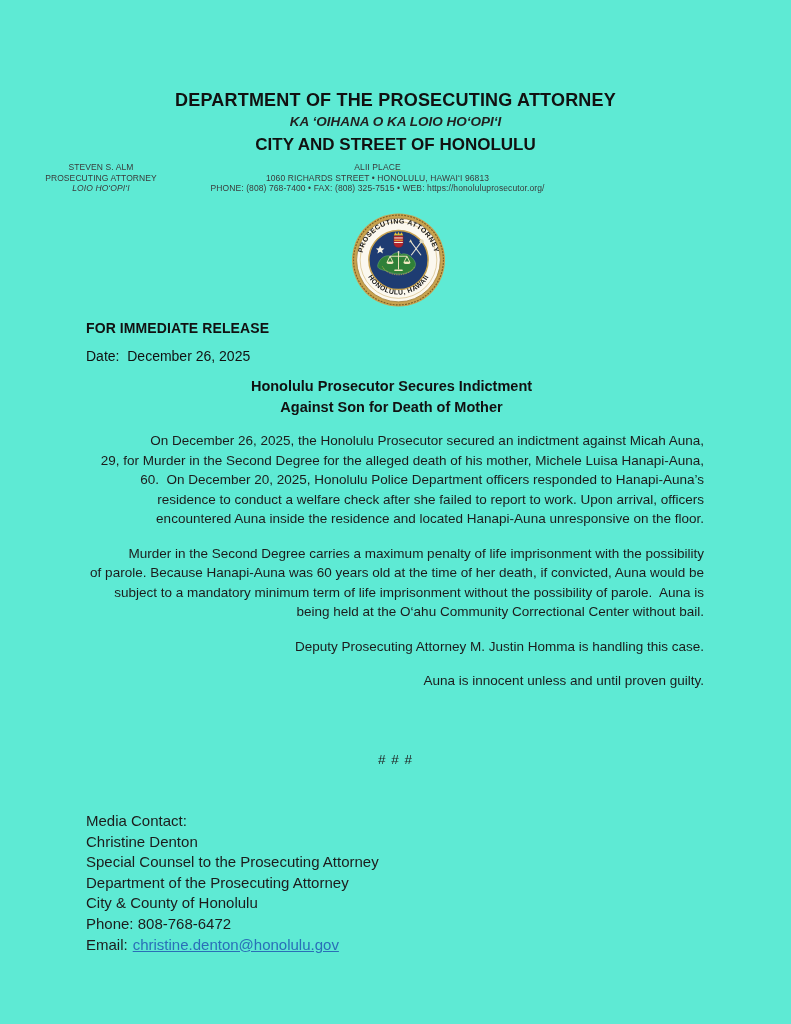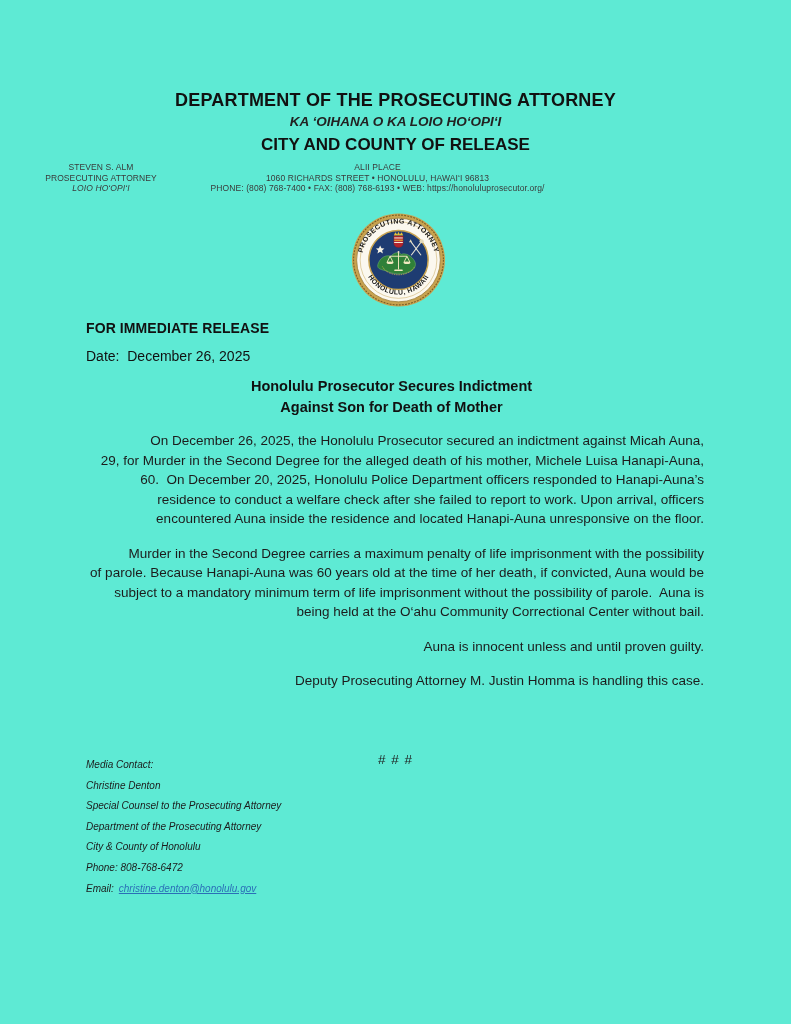--- a/index.html
+++ b/index.html
@@ -30,45 +30,45 @@
   .release-date{white-space:pre;margin-top:7px;}
   
   .headline{position:absolute;left:0;right:8px;top:376px;text-align:center;font-size:14.5px;font-weight:bold;line-height:21px;color:#111;}
   
   .body-text{position:absolute;left:86px;top:431px;width:618px;font-size:13.5px;line-height:19.5px;color:#1c1c1c;text-align:right;}
   .body-text p{margin:0 0 15px 0;text-indent:42px;white-space:pre-wrap;}
   .body-text p.short{margin-bottom:15px;}
   
   .divider{position:absolute;left:0;right:0;top:752px;text-align:center;font-size:13.5px;letter-spacing:1px;color:#1c1c1c;}
   
-  .media{position:absolute;left:86px;top:755px;font-size:10px;line-height:20.6px;color:#1c1c1c;font-style:italic;}
+  .media{position:absolute;left:86px;top:811px;font-size:15px;line-height:20.6px;color:#1c1c1c;}
   .email-link{color:#2a6fb7;text-decoration:underline;cursor:pointer;}
   .email-label{margin-right:5px;}
 </style>
 </head>
 <body>
 
 <div class="page">
 
   <div class="lh-titles">
     <div class="lh-t1">DEPARTMENT OF THE PROSECUTING ATTORNEY</div>
     <div class="lh-t2">KA ‘OIHANA O KA LOIO HO‘OPI‘I</div>
-    <div class="lh-t3">CITY AND COUNTY OF RELEASE</div>
+    <div class="lh-t3">CITY AND STREET OF HONOLULU</div>
   </div>
 
   <div class="lh-col col-left">
     <div>STEVEN S. ALM</div>
     <div>PROSECUTING ATTORNEY</div>
     <div class="it">LOIO HO‘OPI‘I</div>
   </div>
 
   <div class="lh-col col-center">
     <div>ALII PLACE</div>
     <div>1060 RICHARDS STREET • HONOLULU, HAWAI‘I 96813</div>
-    <div>PHONE: (808) 768-7400 • FAX: (808) 768-6193 • WEB: https://honoluluprosecutor.org/</div>
+    <div>PHONE: (808) 768-7400 • FAX: (808) 325-7515 • WEB: https://honoluluprosecutor.org/</div>
   </div>
 
 
   <svg class="seal" viewBox="0 0 100 100" aria-hidden="true">
     <circle cx="50" cy="50" r="49.5" fill="#c8a34f"></circle>
     <circle cx="50" cy="50" r="47.8" fill="none" stroke="#7d5f26" stroke-width="1.2" stroke-dasharray="2 1.3"></circle>
     <circle cx="50" cy="50" r="44.5" fill="#fbf8ef" stroke="#9a7a35" stroke-width="0.8"></circle>
     <circle cx="50" cy="50" r="40.8" fill="none" stroke="#c3a050" stroke-width="0.5"></circle>
     <circle cx="50" cy="50" r="31.5" fill="#1e3c72" stroke="#c8a34f" stroke-width="1.6"></circle>
 
@@ -123,22 +123,22 @@
   </div>
 
   <div class="headline">
     <div>Honolulu Prosecutor Secures Indictment</div>
     <div>Against Son for Death of Mother</div>
   </div>
 
   <div class="body-text">
     <p>On December 26, 2025, the Honolulu Prosecutor secured an indictment against Micah Auna, 29, for Murder in the Second Degree for the alleged death of his mother, Michele Luisa Hanapi-Auna, 60.  On December 20, 2025, Honolulu Police Department officers responded to Hanapi-Auna’s residence to conduct a welfare check after she failed to report to work. Upon arrival, officers encountered Auna inside the residence and located Hanapi-Auna unresponsive on the floor.</p>
     <p>Murder in the Second Degree carries a maximum penalty of life imprisonment with the possibility of parole. Because Hanapi-Auna was 60 years old at the time of her death, if convicted, Auna would be subject to a mandatory minimum term of life imprisonment without the possibility of parole.  Auna is being held at the O‘ahu Community Correctional Center without bail.</p>
+    <p class="short">Deputy Prosecuting Attorney M. Justin Homma is handling this case.</p>
     <p class="short">Auna is innocent unless and until proven guilty.</p>
-    <p class="short">Deputy Prosecuting Attorney M. Justin Homma is handling this case.</p>
   </div>
 
   <div class="divider"># # #</div>
 
   <div class="media">
     <div>Media Contact:</div>
     <div>Christine Denton</div>
     <div>Special Counsel to the Prosecuting Attorney</div>
     <div>Department of the Prosecuting Attorney</div>
     <div>City &amp; County of Honolulu</div>

